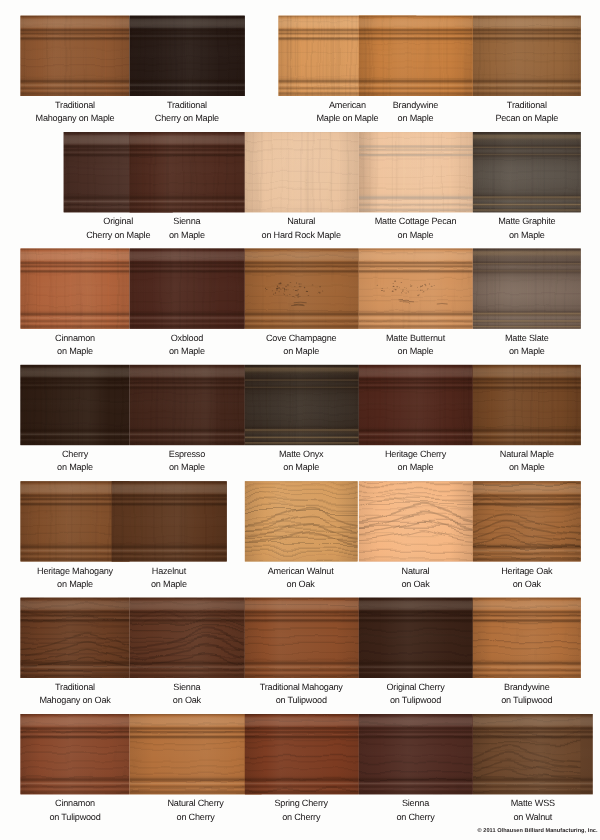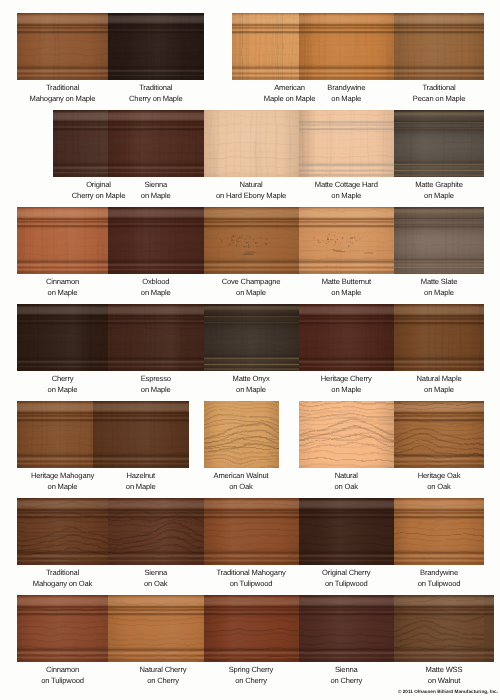--- a/index.html
+++ b/index.html
@@ -778,21 +778,21 @@
                 <path d="M 89.3 -6 V 73" stroke="rgb(255,220,180)" stroke-width="1.52" fill="none" opacity="0.08"></path>
                 <path d="M 94.1 -6 V 73" stroke="rgb(166,139,113)" stroke-width="0.75" fill="none" opacity="0.14"></path>
               </g>
             </g>
           </svg>
           <div class="mold" style="background: linear-gradient(to right, rgba(24, 10, 2, 0.106) 0%, rgba(24, 10, 2, 0) 18%, rgba(255, 244, 226, 0.05) 47%, rgba(24, 10, 2, 0) 80%, rgba(24, 10, 2, 0.09) 100%);"></div>
           <div class="mold" style="background: linear-gradient(rgba(26, 12, 4, 0.055) 0%, rgba(26, 12, 4, 0.008) 2%, rgba(255, 246, 228, 0.016) 10%, rgba(255, 246, 228, 0.03) 30%, rgba(255, 246, 228, 0.024) 50%, rgba(255, 246, 228, 0.008) 70%, rgba(26, 12, 4, 0.004) 88%, rgba(26, 12, 4, 0.02) 96%, rgba(26, 12, 4, 0.047) 100%);"></div>
         </div>
         <div class="label">
           <span>Natural</span>
-          <span>on Hard Ebony Maple</span>
+          <span>on Hard Rock Maple</span>
         </div>
       </div>
       <div class="cell" style="left: 281.5px; width: 95.5px;">
         <div class="swatch" style="background: rgb(232, 189, 151);">
           <svg width="96" height="67">
             <defs>
               <clipPath id="c8">
                 <rect x="0" y="0" width="96" height="67"></rect>
               </clipPath>
             </defs>
@@ -830,21 +830,21 @@
                 <path d="M 84.2 -6 V 73" stroke="rgb(169,138,110)" stroke-width="0.68" fill="none" opacity="0.13"></path>
                 <path d="M 91.5 -6 V 73" stroke="rgb(255,219,175)" stroke-width="0.78" fill="none" opacity="0.14"></path>
                 <path d="M 96.2 -6 V 73" stroke="rgb(255,219,175)" stroke-width="1.48" fill="none" opacity="0.08"></path>
               </g>
             </g>
           </svg>
           <div class="mold" style="background: linear-gradient(to right, rgba(24, 10, 2, 0.17) 0%, rgba(24, 10, 2, 0) 18%, rgba(255, 244, 226, 0.05) 60%, rgba(24, 10, 2, 0) 80%, rgba(24, 10, 2, 0.086) 100%);"></div>
           <div class="mold" style="background: linear-gradient(rgba(150, 146, 140, 0.094) 0%, rgba(248, 248, 246, 0) 2%, rgba(248, 248, 246, 0.03) 5%, rgba(248, 248, 246, 0.047) 10%, rgba(248, 248, 246, 0.047) 14%, rgba(248, 248, 246, 0) 16%, rgba(150, 146, 140, 0.337) 17%, rgba(150, 146, 140, 0.384) 18.6%, rgba(150, 146, 140, 0.145) 19.8%, rgba(248, 248, 246, 0.063) 20.8%, rgba(150, 146, 140, 0.192) 21.4%, rgba(150, 146, 140, 0.337) 22.6%, rgba(150, 146, 140, 0.047) 23.8%, rgba(248, 248, 246, 0.08) 25.2%, rgba(248, 248, 246, 0.08) 26%, rgba(150, 146, 140, 0.094) 26.9%, rgba(150, 146, 140, 0.384) 27.8%, rgba(150, 146, 140, 0.43) 29%, rgba(150, 146, 140, 0.145) 30.2%, rgba(248, 248, 246, 0.03) 31.4%, rgba(248, 248, 246, 0.03) 33.5%, rgba(248, 248, 246, 0.03) 38%, rgba(248, 248, 246, 0.03) 48%, rgba(248, 248, 246, 0.024) 58%, rgba(248, 248, 246, 0.016) 68%, rgba(248, 248, 246, 0.008) 74%, rgba(150, 146, 140, 0.024) 77%, rgba(150, 146, 140, 0.145) 79.5%, rgba(150, 146, 140, 0.43) 80.7%, rgba(150, 146, 140, 0.48) 82.3%, rgba(150, 146, 140, 0.192) 83.5%, rgba(248, 248, 246, 0.063) 85%, rgba(248, 248, 246, 0.094) 86.5%, rgba(248, 248, 246, 0.03) 88%, rgba(150, 146, 140, 0.145) 89.2%, rgba(150, 146, 140, 0.337) 90.6%, rgba(150, 146, 140, 0.12) 91.8%, rgba(248, 248, 246, 0.063) 93.3%, rgba(248, 248, 246, 0.016) 94.5%, rgba(150, 146, 140, 0.286) 95.9%, rgba(150, 146, 140, 0.384) 97.2%, rgba(150, 146, 140, 0.192) 98.5%, rgba(150, 146, 140, 0.07) 100%);"></div>
         </div>
         <div class="label">
-          <span>Matte Cottage Hard</span>
+          <span>Matte Cottage Pecan</span>
           <span>on Maple</span>
         </div>
       </div>
       <div class="cell" style="left: 377px; width: 90px;">
         <div class="swatch" style="background: rgb(92, 84, 76);">
           <svg width="90" height="67">
             <defs>
               <clipPath id="c9">
                 <rect x="0" y="0" width="90" height="67"></rect>
               </clipPath>
@@ -1564,21 +1564,21 @@
             </g>
           </svg>
           <div class="mold" style="background: linear-gradient(to right, rgba(24, 10, 2, 0.075) 0%, rgba(24, 10, 2, 0) 18%, rgba(255, 244, 226, 0.05) 57%, rgba(24, 10, 2, 0) 80%, rgba(24, 10, 2, 0.137) 100%);"></div>
           <div class="mold" style="background: linear-gradient(rgba(26, 12, 4, 0.26) 0%, rgba(26, 12, 4, 0.184) 1.2%, rgba(26, 12, 4, 0.02) 2.6%, rgba(255, 246, 228, 0.13) 5%, rgba(255, 246, 228, 0.16) 9%, rgba(255, 246, 228, 0.145) 13%, rgba(255, 246, 228, 0.08) 15.2%, rgba(26, 12, 4, 0.09) 16.2%, rgba(26, 12, 4, 0.275) 17.2%, rgba(26, 12, 4, 0.314) 18.6%, rgba(26, 12, 4, 0.165) 19.6%, rgba(26, 12, 4, 0.035) 20.6%, rgba(26, 12, 4, 0.22) 21.4%, rgba(26, 12, 4, 0.294) 22.6%, rgba(26, 12, 4, 0.11) 23.6%, rgba(255, 246, 228, 0.03) 24.8%, rgba(255, 246, 228, 0.03) 26%, rgba(26, 12, 4, 0.145) 26.9%, rgba(26, 12, 4, 0.33) 27.8%, rgba(26, 12, 4, 0.35) 29%, rgba(26, 12, 4, 0.165) 30.2%, rgba(26, 12, 4, 0.02) 31.4%, rgba(255, 246, 228, 0) 33.5%, rgba(255, 246, 228, 0) 38%, rgba(255, 246, 228, 0.008) 48%, rgba(255, 246, 228, 0) 58%, rgba(26, 12, 4, 0.008) 68%, rgba(26, 12, 4, 0.016) 74%, rgba(26, 12, 4, 0.03) 77%, rgba(26, 12, 4, 0.13) 79.5%, rgba(26, 12, 4, 0.294) 80.7%, rgba(26, 12, 4, 0.33) 82.3%, rgba(26, 12, 4, 0.165) 83.5%, rgba(255, 246, 228, 0.03) 85%, rgba(255, 246, 228, 0.114) 86.5%, rgba(255, 246, 228, 0.016) 88%, rgba(26, 12, 4, 0.13) 89.2%, rgba(26, 12, 4, 0.22) 90.6%, rgba(26, 12, 4, 0.09) 91.8%, rgba(255, 246, 228, 0.047) 93.3%, rgba(26, 12, 4, 0.02) 94.5%, rgba(26, 12, 4, 0.204) 95.9%, rgba(26, 12, 4, 0.26) 97.2%, rgba(26, 12, 4, 0.184) 98.5%, rgba(26, 12, 4, 0.11) 100%);"></div>
         </div>
         <div class="label">
           <span>Hazelnut</span>
           <span>on Maple</span>
         </div>
       </div>
-      <div class="cell" style="left: 186.5px; width: 75px;">
+      <div class="cell" style="left: 186.5px; width: 94px;">
         <div class="swatch" style="background: rgb(202, 147, 88);">
           <svg width="95" height="67">
             <defs>
               <clipPath id="c22">
                 <rect x="0" y="0" width="95" height="67"></rect>
               </clipPath>
             </defs>
             <rect x="0" y="0" width="100%" height="100%" fill="rgb(214,156,93)" filter="url(#g22)"></rect>
             <g clip-path="url(#c22)">
               <g filter="url(#w22)">

